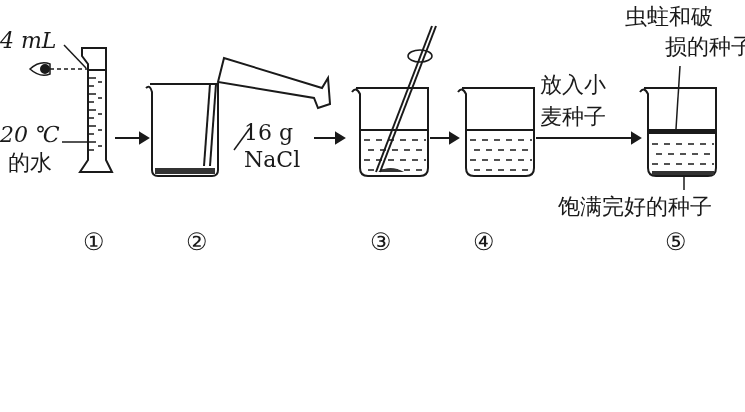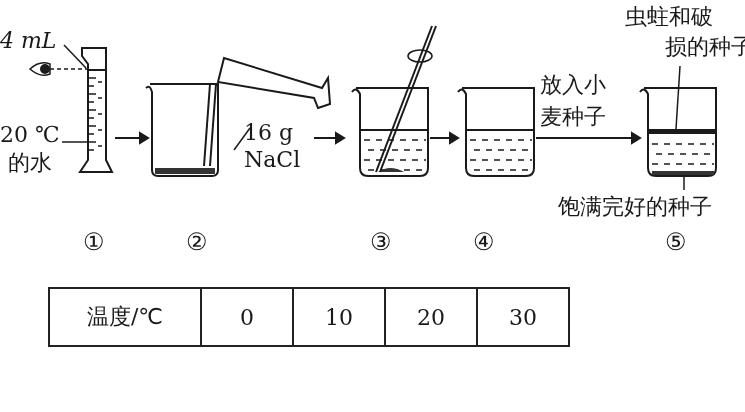--- a/index.html
+++ b/index.html
@@ -111,42 +111,35 @@
         <line x1="656" y1="154" x2="714" y2="154"></line>
       <line x1="652" y1="164" x2="714" y2="164"></line>
     </g>
     <rect x="652" y="171" width="62" height="4" fill="#333" stroke="none"></rect>
     <line x1="676" y1="129" x2="680" y2="66" stroke-width="1.5"></line>
     <line x1="684" y1="176" x2="684" y2="190" stroke-width="1.5"></line>
   </g>
 </svg>
 
 <div class="lbl" style="left:0;top:28px;font-style:italic;">4 mL</div>
-<div class="lbl" style="left:0;top:122px;">20 ℃</div>
+<div class="lbl" style="left:0;top:122px;font-style:italic;">20 ℃</div>
 <div class="lbl cjk" style="left:0;top:150px;margin-left:8px;">的水</div>
 
 <div class="lbl" style="left:244px;top:120px;">16 g</div>
 <div class="lbl" style="left:244px;top:147px;">NaCl</div>
 
 <div class="lbl cjk" style="left:540px;top:72px;">放入小</div>
 <div class="lbl cjk" style="left:540px;top:104px;font-family:Liberation Serif, serif;">麦种子</div>
 
 <div class="lbl cjk" style="left:625px;top:4px;">虫蛀和破</div>
 <div class="lbl cjk" style="left:625px;top:34px;margin-left:40px;">损的种子</div>
 <div class="lbl cjk" style="left:534px;top:194px;margin-left:24px;">饱满完好的种子</div>
 
 <div class="num" style="left:83px;">①</div>
 <div class="num" style="left:186px;">②</div>
 <div class="num" style="left:370px;">③</div>
 <div class="num" style="left:473px;">④</div>
 <div class="num" style="left:665px;">⑤</div>
 
 <table>
   <tbody>
-      <tr>
-    <td class="h">温度/℃</td>
-    <td class="v">0</td>
-    <td class="v">10</td>
-    <td class="v">20</td>
-    <td class="v">30</td>
-  </tr>
 </tbody>
   </table>
 
 </body></html>

